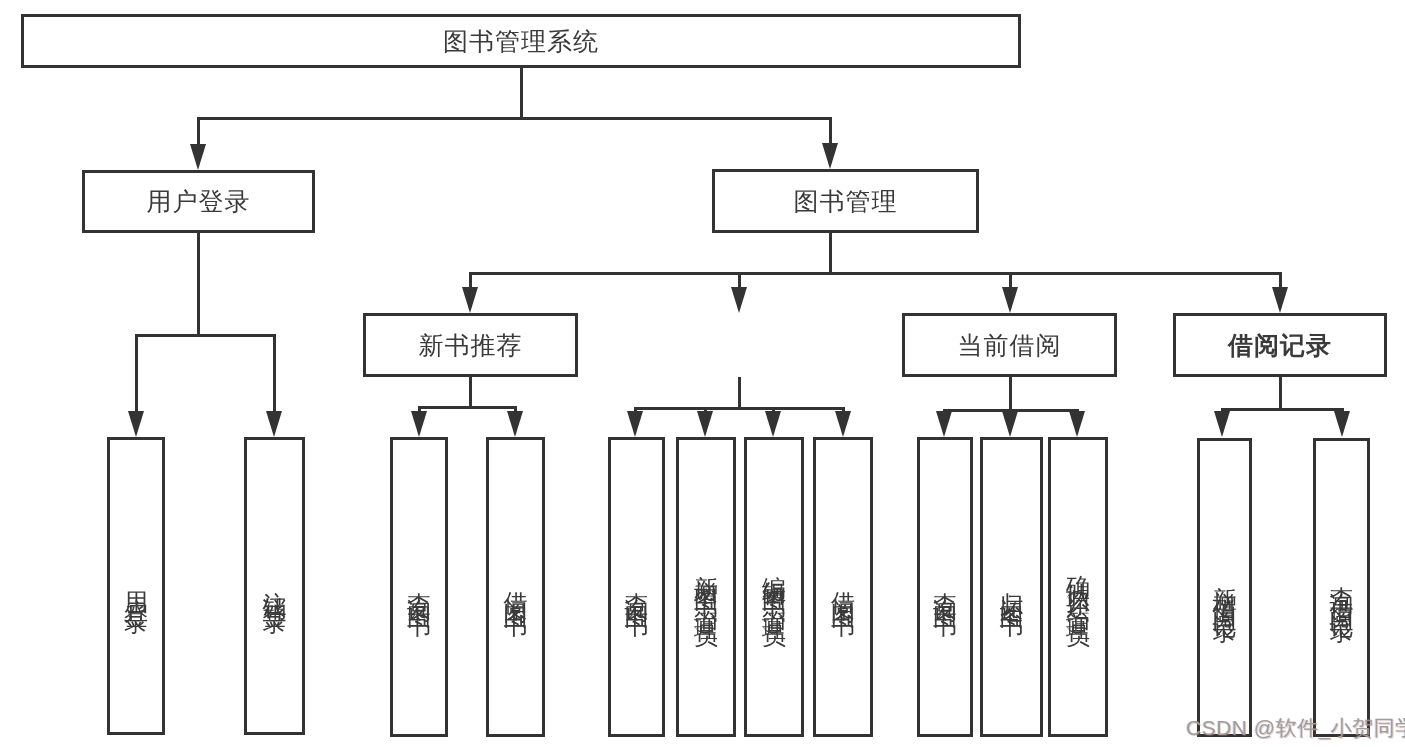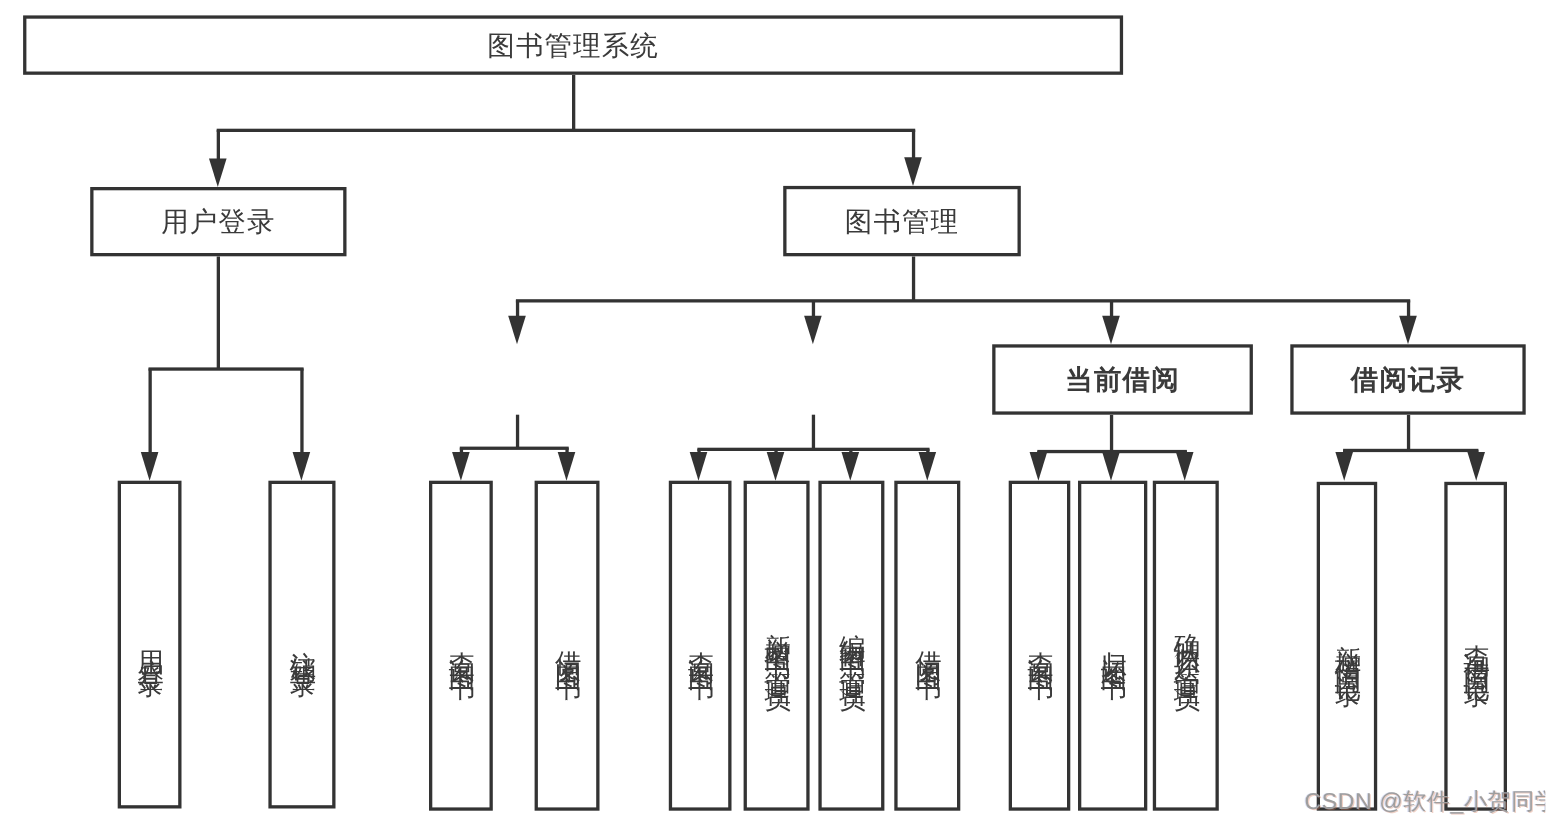--- a/index.html
+++ b/index.html
@@ -57,25 +57,28 @@
 
 <div id="stage">
 
   <div class="box" style="left:21px;top:14px;width:1000px;height:54px;">
     <span class="lbl">图书管理系统</span>
   </div>
 
   <div class="box" style="left:82px;top:170px;width:233px;height:63px;">
     <span class="lbl">用户登录</span>
   </div>
-  <div class="box" style="left:712px;top:169px;width:216px;height:64px;">
+  <div class="box" style="left:712px;top:169px;width:267px;height:64px;">
     <span class="lbl">图书管理</span>
   </div>
 
-  <div class="box" style="left:902px;top:313px;width:237px;height:64px;font-weight:bold;">
+  <div class="box" style="left:363px;top:313px;width:215px;height:64px;">
+    <span class="lbl">新书推荐</span>
+  </div>
+  <div class="box" style="left:902px;top:313px;width:215px;height:64px;">
     <span class="lbl">当前借阅</span>
   </div>
   <div class="box" style="left:1173px;top:313px;width:214px;height:64px;font-weight:bold;">
     <span class="lbl">借阅记录</span>
   </div>
 
   <div class="box v" style="left:107px;top:437px;width:58px;height:298px;">
     <span class="lbl">用户登录</span>
   </div>
   <div class="box v" style="left:244px;top:437px;width:61px;height:298px;">

